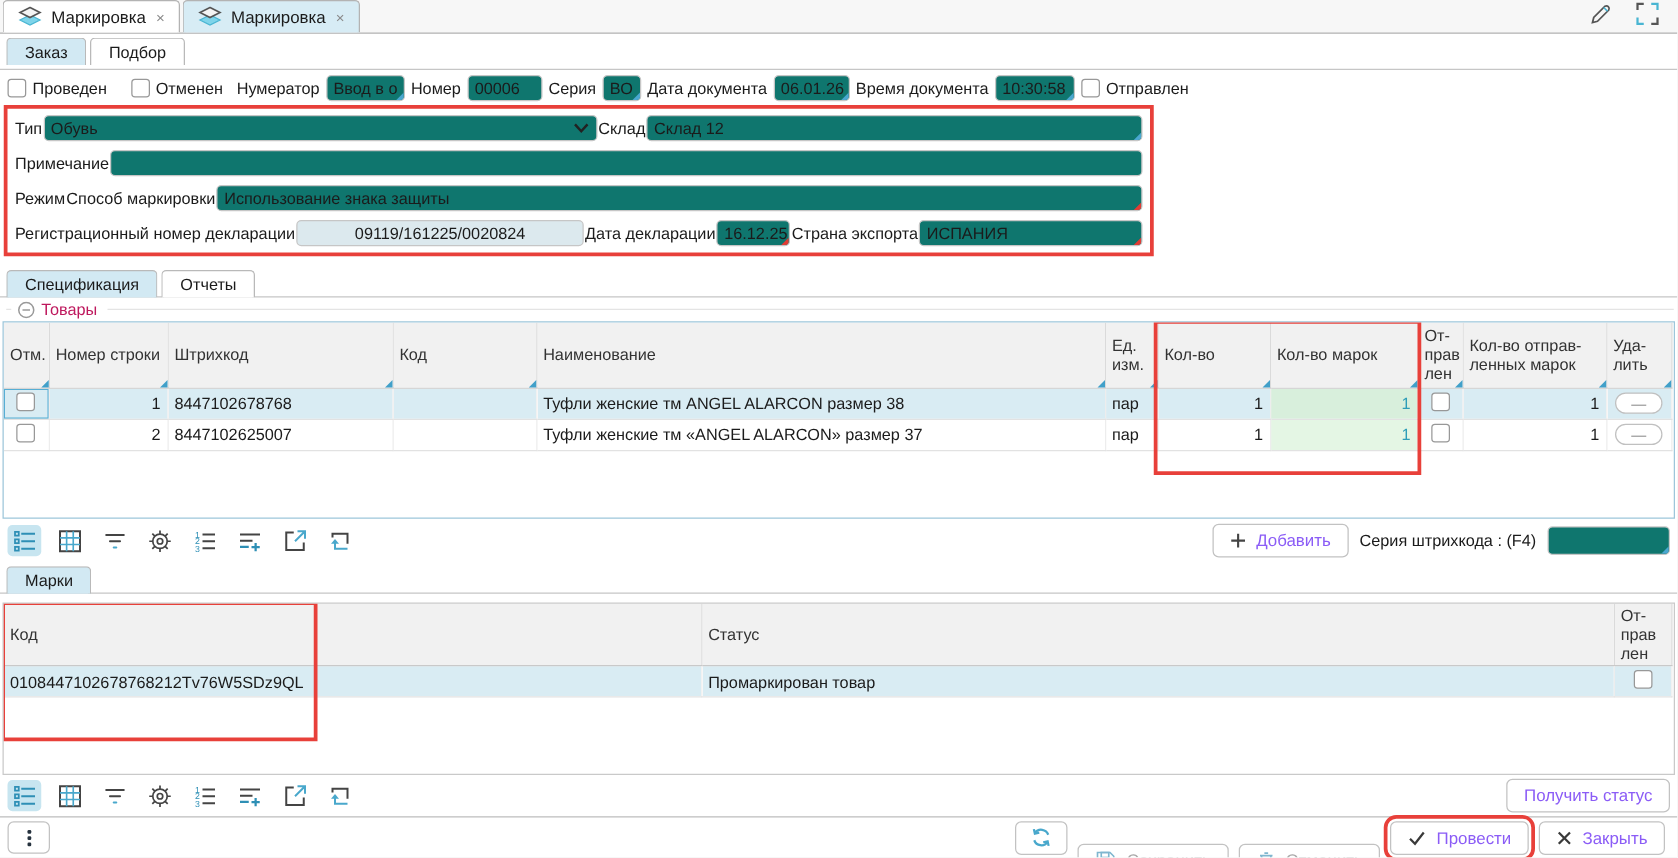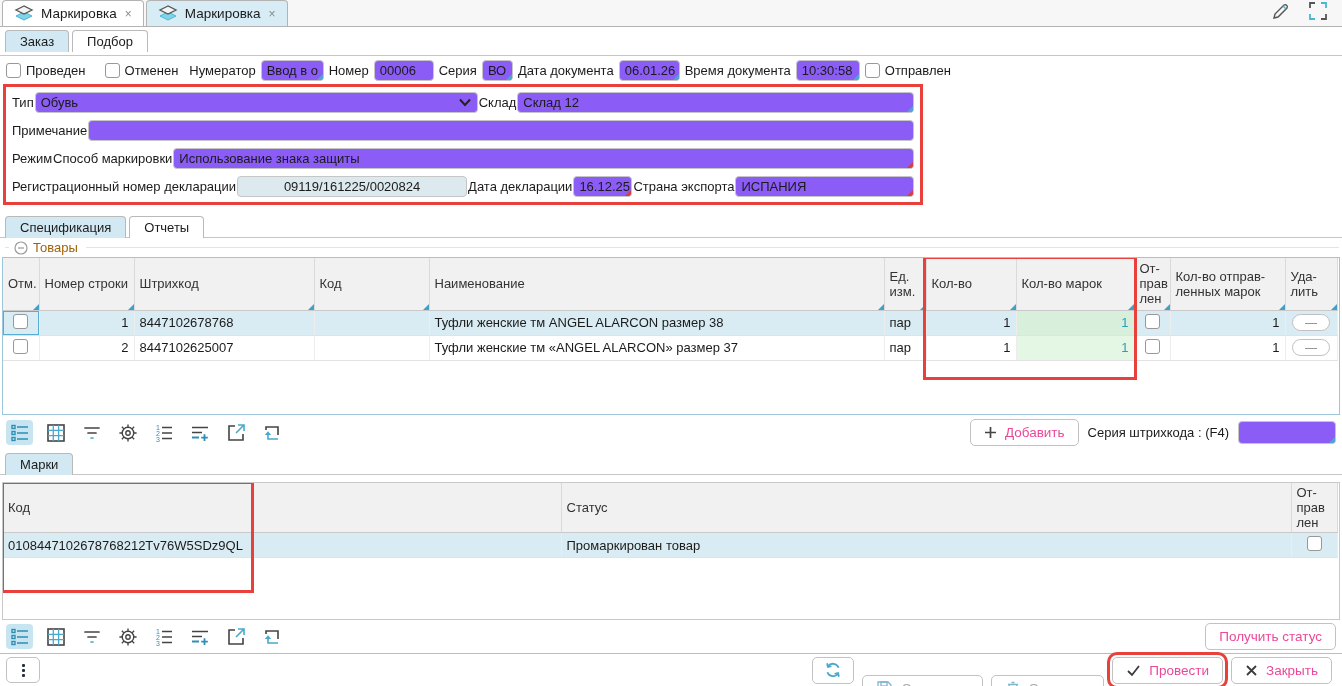--- a/index.html
+++ b/index.html
@@ -27,39 +27,39 @@
   .main-tabs { height:29px; }
   .section-tabs { height:25px; margin-top:8px; }
   .marks-tabs { height:25px; }
 
   
   .hdr-row { height:28px; display:flex; align-items:center; gap:5px; padding-left:6px; }
   .lbl { white-space:nowrap; }
   .cb { width:15px; height:15px; border:1px solid #989898; border-radius:3px; background:#fff;
         display:inline-block; flex:0 0 auto; }
   .fld { position:relative; height:21px; border:1px solid #c6c6c6; border-radius:4px;
-         background:#8b5cf6; display:flex; align-items:center; padding:0 5px; overflow:hidden;
+         background:#0f766e; display:flex; align-items:center; padding:0 5px; overflow:hidden;
          white-space:nowrap; }
   .fld.blue-corner::after, .fld.red-corner::after {
          content:""; position:absolute; right:0; bottom:0; width:0; height:0;
          border-left:6px solid transparent; }
   .fld.blue-corner::after { border-bottom:6px solid #4aa7d0; }
   .fld.red-corner::after  { border-bottom:6px solid #e23b34; }
   .mr14 { margin-right:14px; } .mr6 { margin-right:6px; }
 
   
   .form-box { width:920px; margin:0 0 0 3px; border:3px solid #e8403a; padding:4px 6px;
               display:flex; flex-direction:column; gap:5px; }
   .frow { display:flex; align-items:center; gap:1px; height:23px; }
   .select { justify-content:space-between; }
   .select .chev { flex:0 0 auto; margin-left:6px; }
   .fld.readonly { background:#dce9ee; justify-content:center; }
 
   
-  .group-row { height:19px; display:flex; align-items:center; gap:5px; color:#a16207;
+  .group-row { height:19px; display:flex; align-items:center; gap:5px; color:#be185d;
                padding-left:5px; }
   .group-row .gline { flex:1; height:1px; background:#e4e4e4; margin:0 3px; }
   .group-row .pre { width:4px; height:1px; background:#e4e4e4; }
 
   
   .tbl-wrap { position:relative; margin:0 2px; background:#fff; overflow:hidden; }
   .spec-wrap { height:158px; border:1px solid #9dc6da; }
   .marks-wrap { height:138px; border:1px solid #c9c9c9; margin-top:7px; }
   table.grid { border-collapse:collapse; table-layout:fixed; width:1334px; }
   .grid th { background:#f1f1f1; font-weight:normal; font-size:13px; color:#333;
@@ -89,21 +89,21 @@
   .marks-toolbar { height:33px; }
   .icons { display:flex; align-items:center; gap:9px; }
   .icon-btn { width:27px; height:25px; display:flex; align-items:center; justify-content:center;
               border-radius:4px; }
   .icon-btn.active { background:#c7e5f0; }
   .tb-right { margin-left:auto; display:flex; align-items:center; gap:9px; }
 
   
   .btn { height:27px; padding:0 13px; border:1px solid #c2c2c2; border-radius:5px;
          background:#fff; display:inline-flex; align-items:center; gap:8px;
-         font-size:13.5px; color:#ec4899; white-space:nowrap; }
+         font-size:13.5px; color:#8b5cf6; white-space:nowrap; }
   .btn.disabled { color:#a8a8a8;margin-top:36px; }
   .btn.red-ann { outline:3px solid #e8403a; outline-offset:2px; }
   .btn.sq { padding:0 11px; }
 
   
   .bottom-bar { height:33px; border-top:1px solid #bdbdbd; display:flex; align-items:center;
                 padding:0 6px; }
   .menu-btn { width:34px; height:26px; border:1px solid #c2c2c2; border-radius:5px;
               background:#fff; display:flex; align-items:center; justify-content:center; }
   .dots { display:flex; flex-direction:column; gap:2px; }

